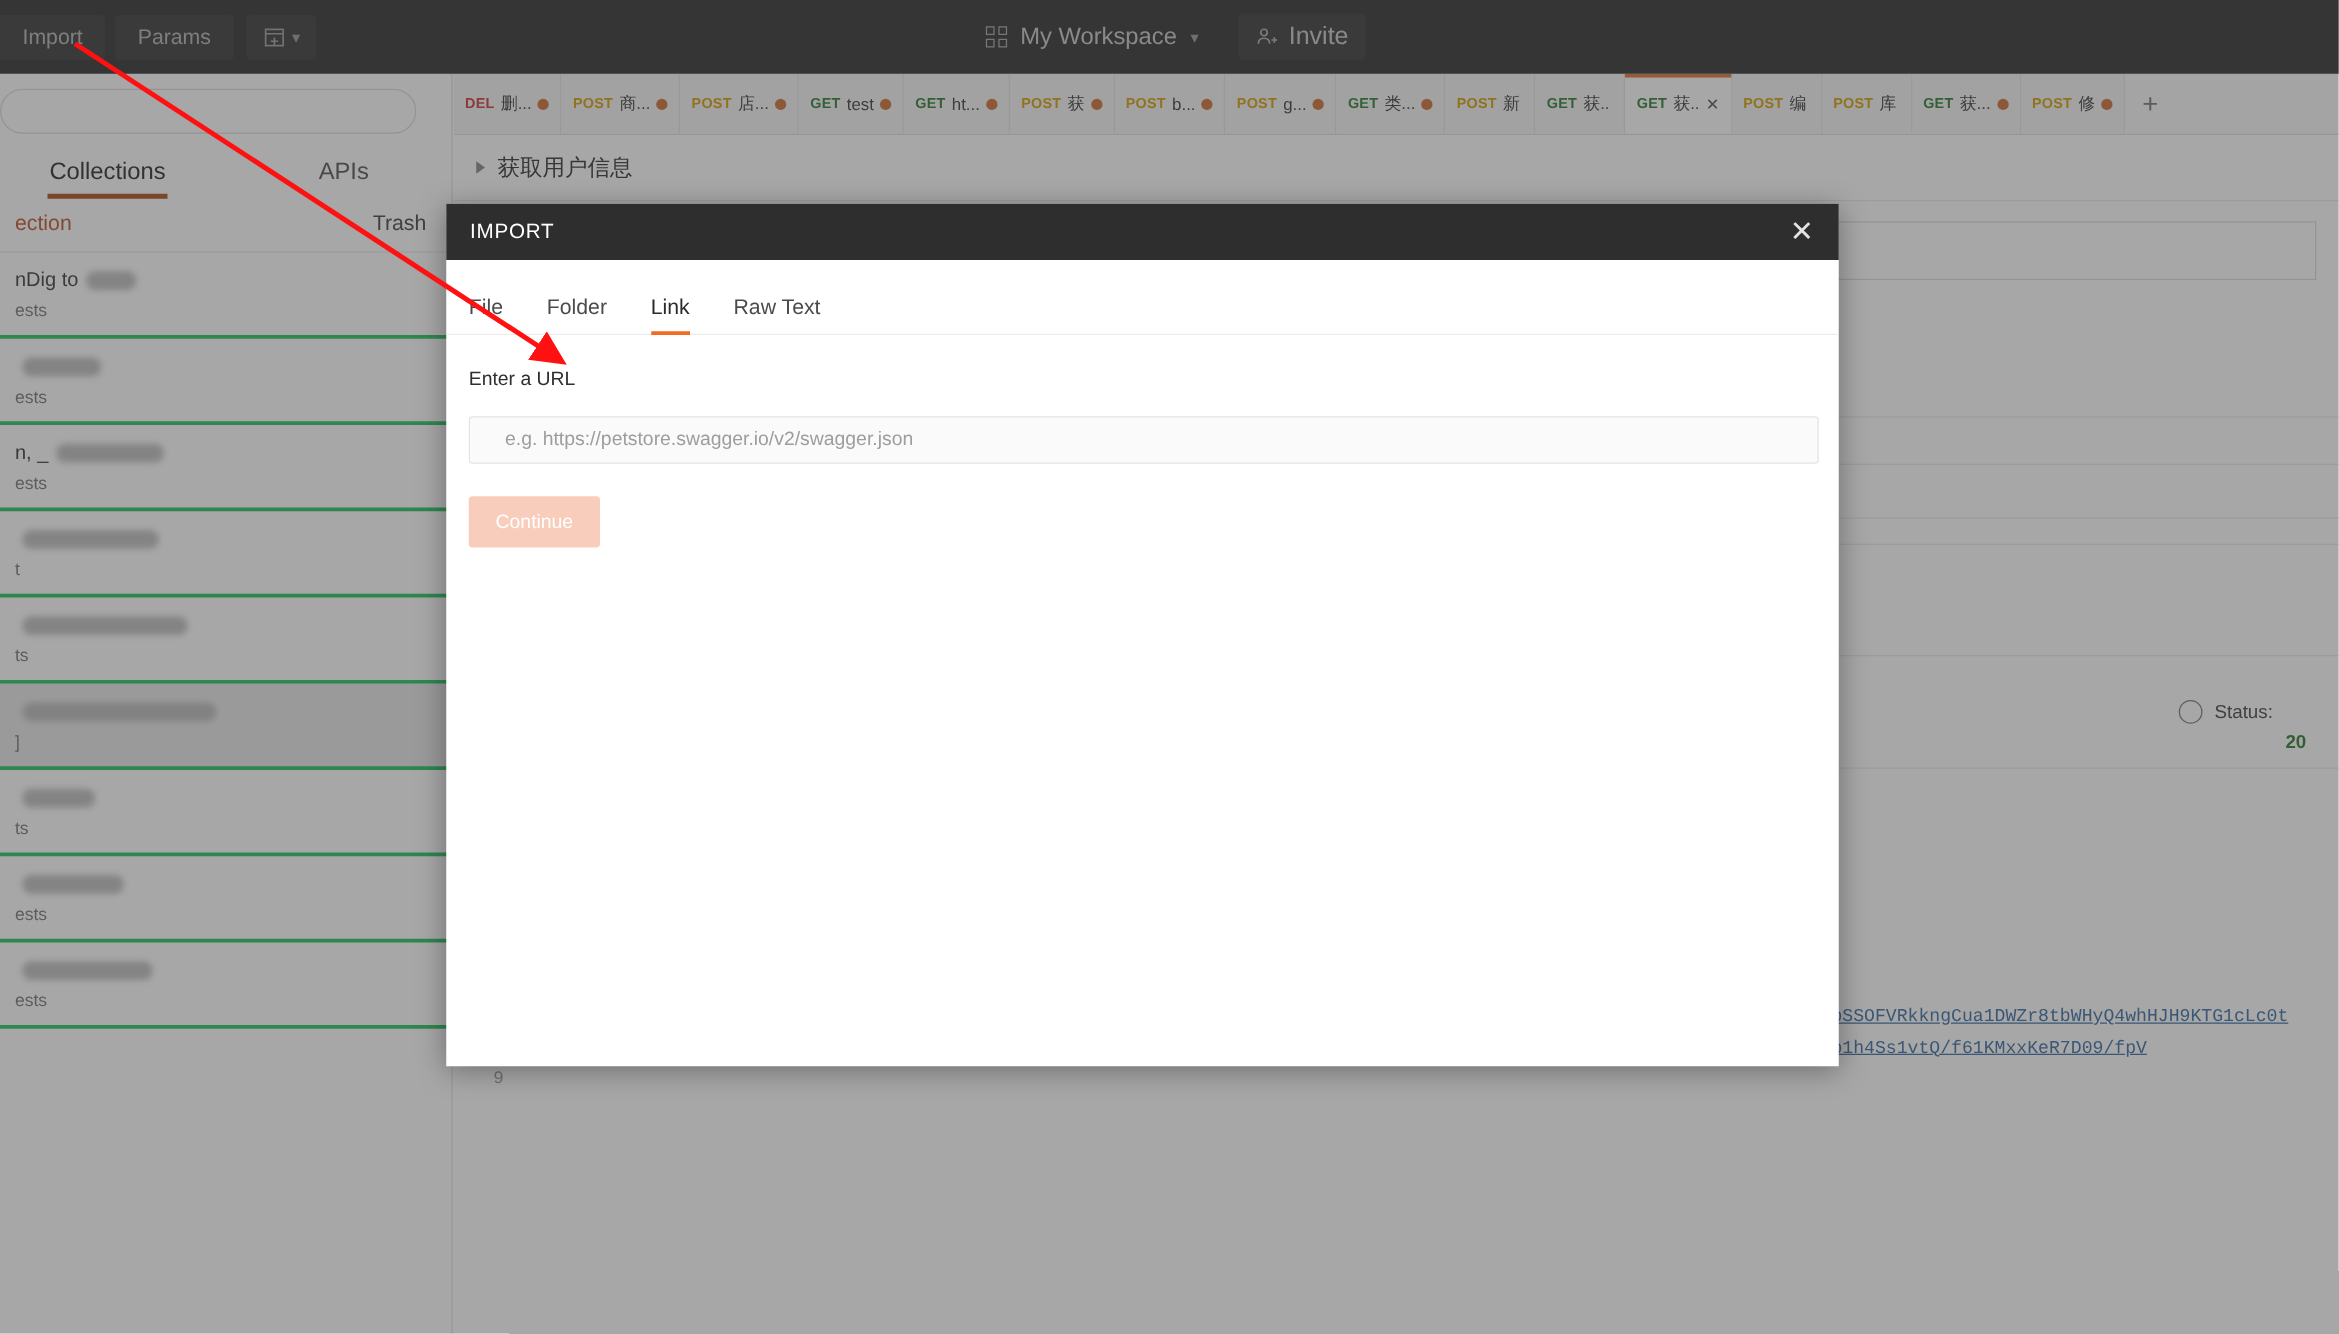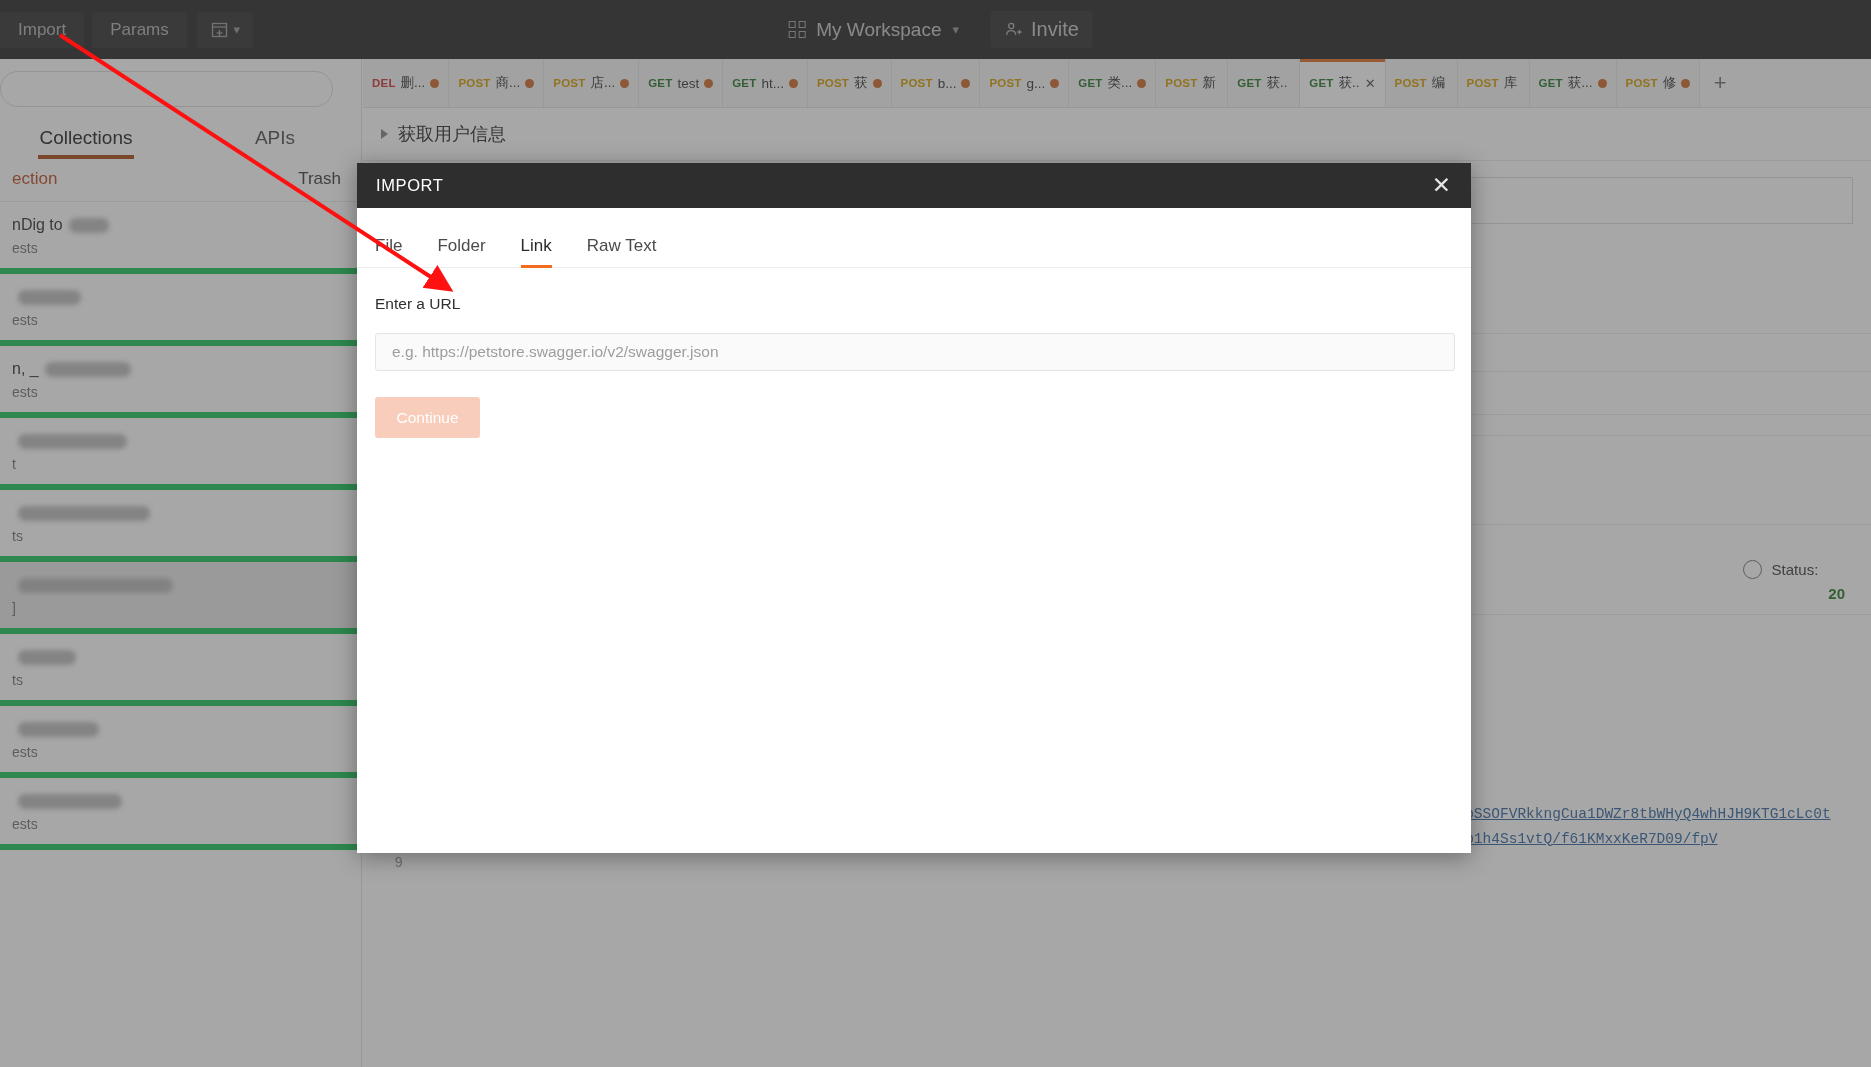--- a/index.html
+++ b/index.html
@@ -73,21 +73,21 @@
     content: ""; position: absolute; left: 22%; right: 22%; bottom: 0;
     height: 4px; background: #b0501f;
   }
   .side-subbar {
     display: flex; justify-content: space-between; align-items: center;
     padding: 10px 20px 12px 12px; border-bottom: 1px solid #ececec;
   }
   .new-collection { color: #c0552a; font-size: 17px; cursor: pointer; }
   .trash-link { color: #444; font-size: 17px; cursor: pointer; }
   .coll-item {
-    padding: 14px 12px 12px 12px; border-bottom: 6px solid #22c55e;
+    padding: 14px 12px 12px 12px; border-bottom: 3px solid #22c55e;
     cursor: pointer; position: relative; min-height: 63px;
   }
   .coll-item.selected { background: #e8e8e8; }
   .coll-name { font-size: 16px; color: #3a3a3a; margin-bottom: 6px; }
   .blurmask {
     display: inline-block; background: #b4b4b4; border-radius: 7px;
     height: 15px; vertical-align: middle; filter: blur(2.5px); opacity: .85;
   }
   .coll-meta { font-size: 14px; color: #777; }
 
@@ -166,21 +166,21 @@
   .modal-close { color: #e4e4e4; font-size: 23px; line-height: 1; cursor: pointer; }
   .modal-tabs { display: flex; gap: 35px; padding: 28px 0 0 18px; border-bottom: 1px solid #ededed; }
   .mtab { font-size: 17px; color: #4b4b4b; padding-bottom: 11px; cursor: pointer; position: relative; }
   .mtab.active { color: #2b2b2b; }
   .mtab.active:after { content:""; position:absolute; left:0; right:0; bottom:-1px; height:3px; background:#f26b21;}
   .modal-body { padding: 27px 18px 0 18px; }
   .field-label { font-size: 15.5px; color: #2f2f2f; margin-bottom: 20px; }
   .url-input {
     width: 1080px; height: 38px; background: #fafafa;
     border: 1px solid #e4e4e4; border-radius: 3px;
-    padding: 0 16px; font-size: 15.5px; color: #8c8c8c;
+    padding: 0 28px; font-size: 15.5px; color: #8c8c8c;
     font-family: "Liberation Sans", sans-serif;
   }
   .url-input::placeholder { color: #9d9d9d; }
   .continue-btn {
     margin-top: 26px; width: 105px; height: 41px;
     background: #f9cdbb; color: #fff; border: none; border-radius: 3px;
     font-size: 15.5px; cursor: default; font-family: "Liberation Sans", sans-serif;
   }
 
   

